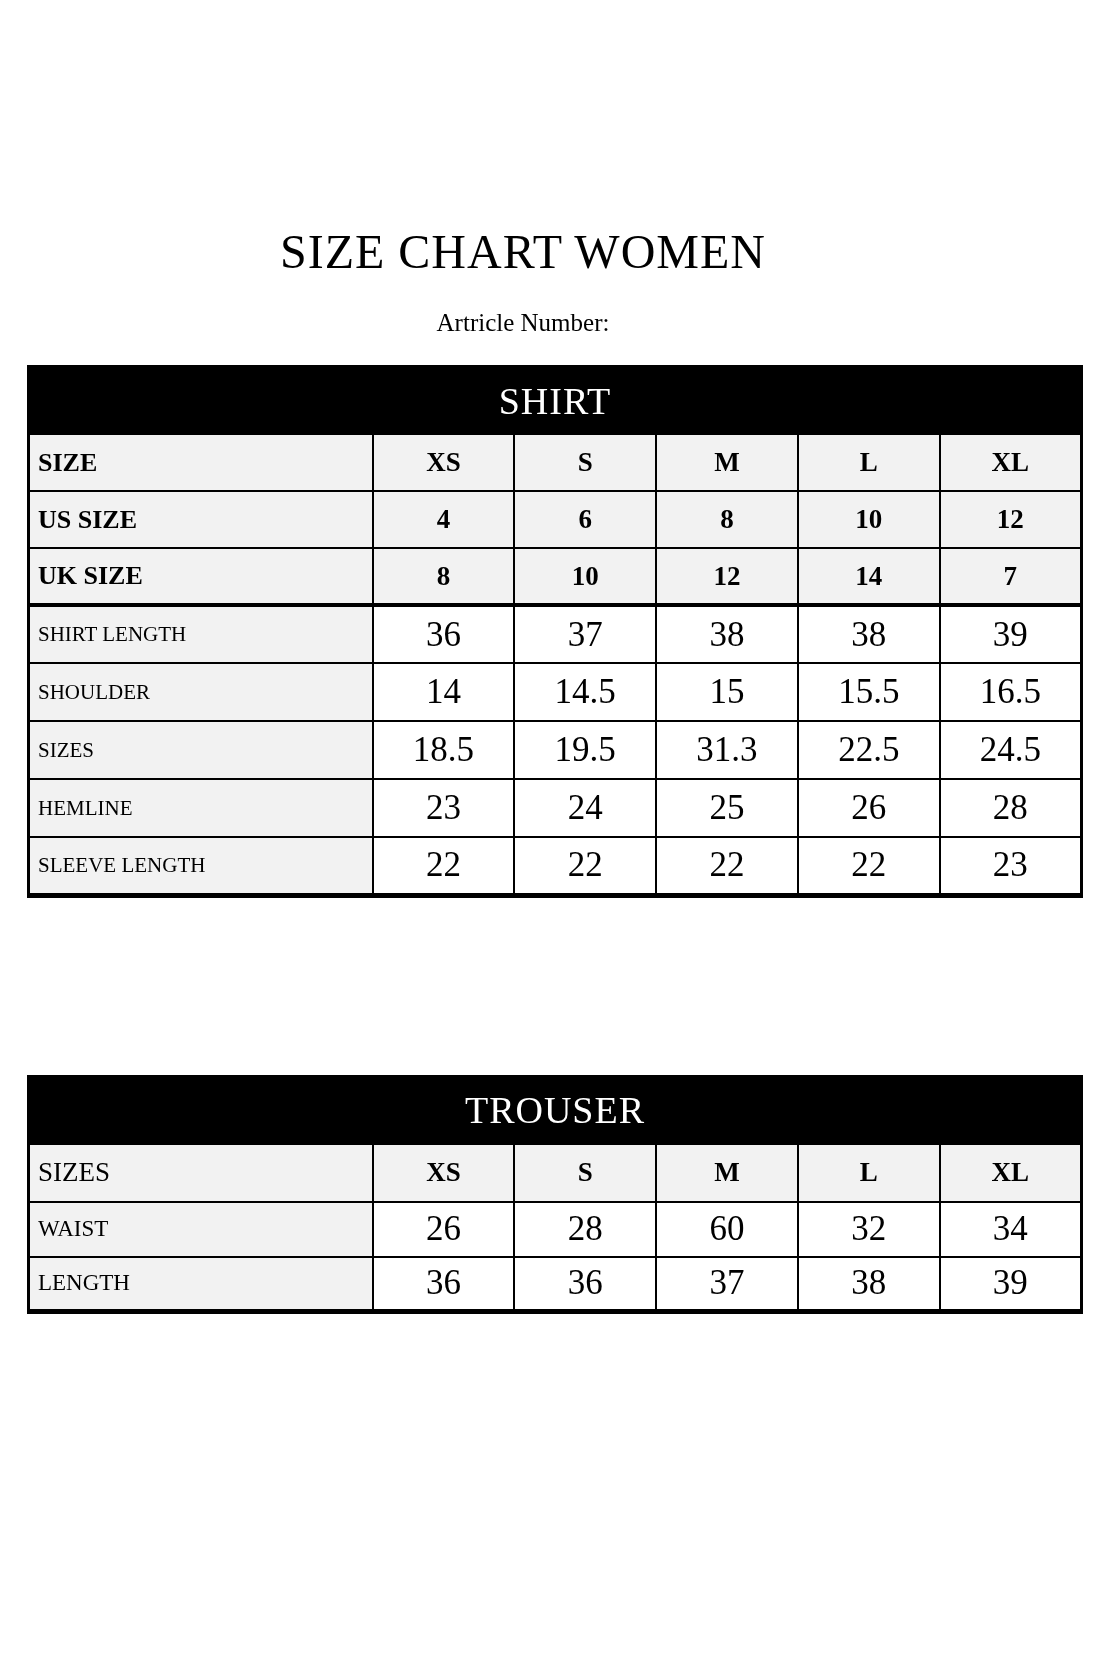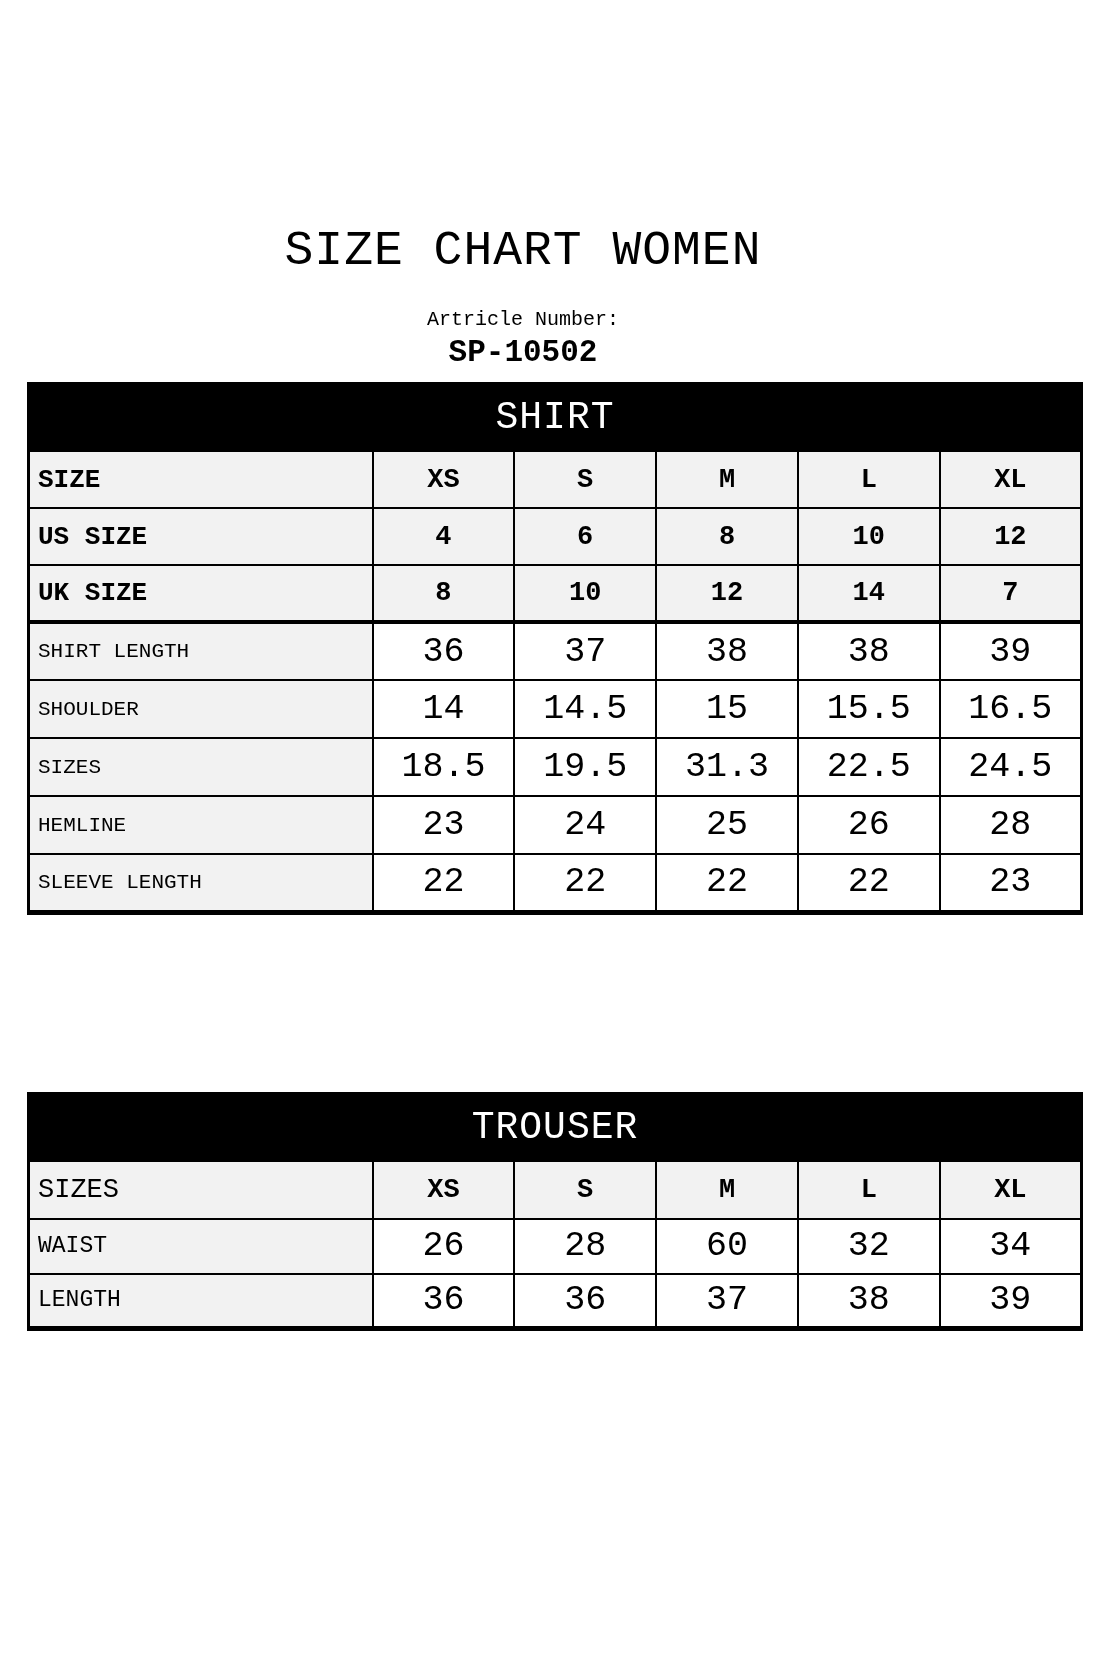--- a/index.html
+++ b/index.html
@@ -1,31 +1,31 @@
 <!DOCTYPE html>
 <html style="--page-bg: #ffffff; --band-bg: #000000; --band-fg: #ffffff; --shade: #f2f2f2; --line: #000000;"><head>
 <meta charset="utf-8">
 <style>
   html,body{margin:0;padding:0;background:#ffffff;}
   .page{
     position:relative;width:1097px;height:1665px;background:var(--page-bg,#ffffff);
-    font-family:Liberation Mono, monospace;color:#000;overflow:hidden;
+    font-family:Liberation Serif, serif;color:#000;overflow:hidden;
   }
   .doc-header{width:1046px;text-align:center;padding-top:224px;}
   .doc-title{font-size:48px;font-weight:normal;margin:0;letter-spacing:1px;}
-  .article-label{font-size:20px;margin-top:30px;}
+  .article-label{font-size:25px;margin-top:30px;}
   .article-number{font-size:31px;font-weight:bold;margin-top:4px;}
 
   table.chart{
     border-collapse:collapse;table-layout:fixed;
     margin-left:27px;width:1056px;
     border:3px solid var(--line,#000);
     border-bottom-width:5px;
   }
-  table.shirt{margin-top:12px;}
+  table.shirt{margin-top:28px;}
   table.trouser{margin-top:177px;}
   .band{
     background:var(--band-bg,#000);color:var(--band-fg,#fff);
     font-size:38px;font-weight:normal;height:63px;text-align:center;letter-spacing:1px;
   }
   td{border:2px solid var(--line,#000);vertical-align:middle;}
   col.label-col{width:344px;}
   .label-cell{background:var(--shade,#f2f2f2);padding-left:8px;text-align:left;}
   .value-cell{text-align:center;background:#ffffff;}
 
@@ -46,21 +46,20 @@
   .note{font-size:23px;margin:30px 0 0 27px;}
 </style>
 </head>
 <body>
 
 <div class="page">
 
   <div class="doc-header">
     <h1 class="doc-title">SIZE CHART WOMEN</h1>
     <div class="article-label">Artricle Number:</div>
-    <div class="article-number">SP-10502</div>
   </div>
 
   <table class="chart shirt">
     <colgroup>
         <col class="label-col">
         <col>
         <col>
         <col>
         <col>
         <col>

